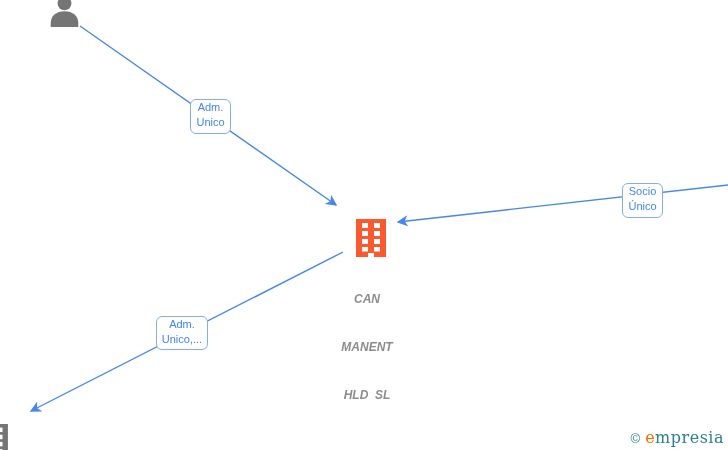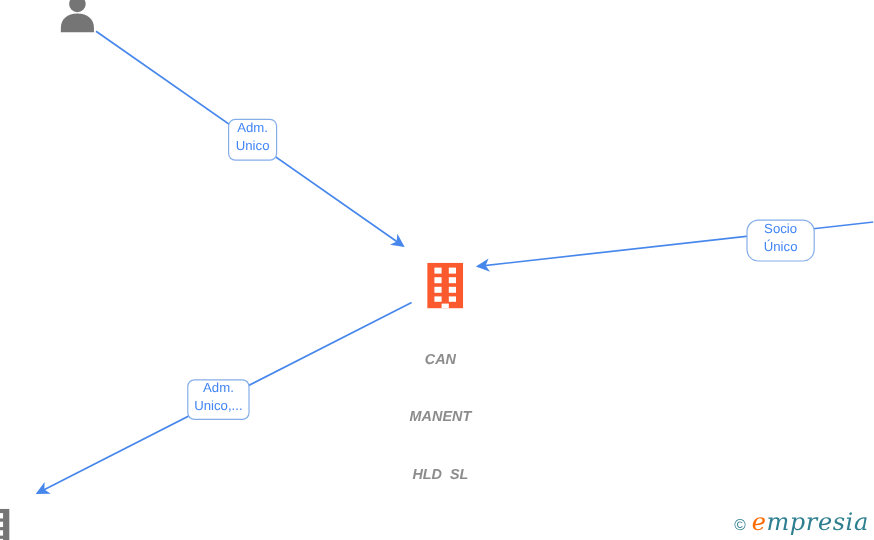--- a/index.html
+++ b/index.html
@@ -38,22 +38,21 @@
     white-space:pre;
     font-style:italic;
   }
   #footer{
     position:absolute;right:4px;bottom:3px;
     display:flex;align-items:baseline;gap:5px;
   }
   #copyright-symbol{color:var(--brand-teal);font-size:13px;}
   #brand{
     font-family:"DejaVu Serif",serif;
-    font-style:italic;
-    font-size:20px;
+    font-size:16px;
     color:var(--brand-teal);
     letter-spacing:.5px;
   }
   #brand .initial{color:var(--brand-orange);}
 </style>
 </head>
 <body>
 
 <div id="canvas">
 
@@ -115,21 +114,21 @@
         <rect x="12" y="34" width="6" height="4"></rect>
       </g>
     </svg>
   </div>
 
   <div class="edge-label" style="left:190px;top:99px;width:41px;height:35px;">
     <span>Adm.</span>
     <span>Unico</span>
   </div>
 
-  <div class="edge-label" style="left:622px;top:183px;width:57px;height:35px;border-radius:10px;">
+  <div class="edge-label" style="left:622px;top:183px;width:41px;height:35px;">
     <span>Socio</span>
     <span>Único</span>
   </div>
 
   <div class="edge-label" style="left:156px;top:316px;width:52px;height:34px;">
     <span>Adm.</span>
     <span>Unico,...</span>
   </div>
 
   <div id="footer">

